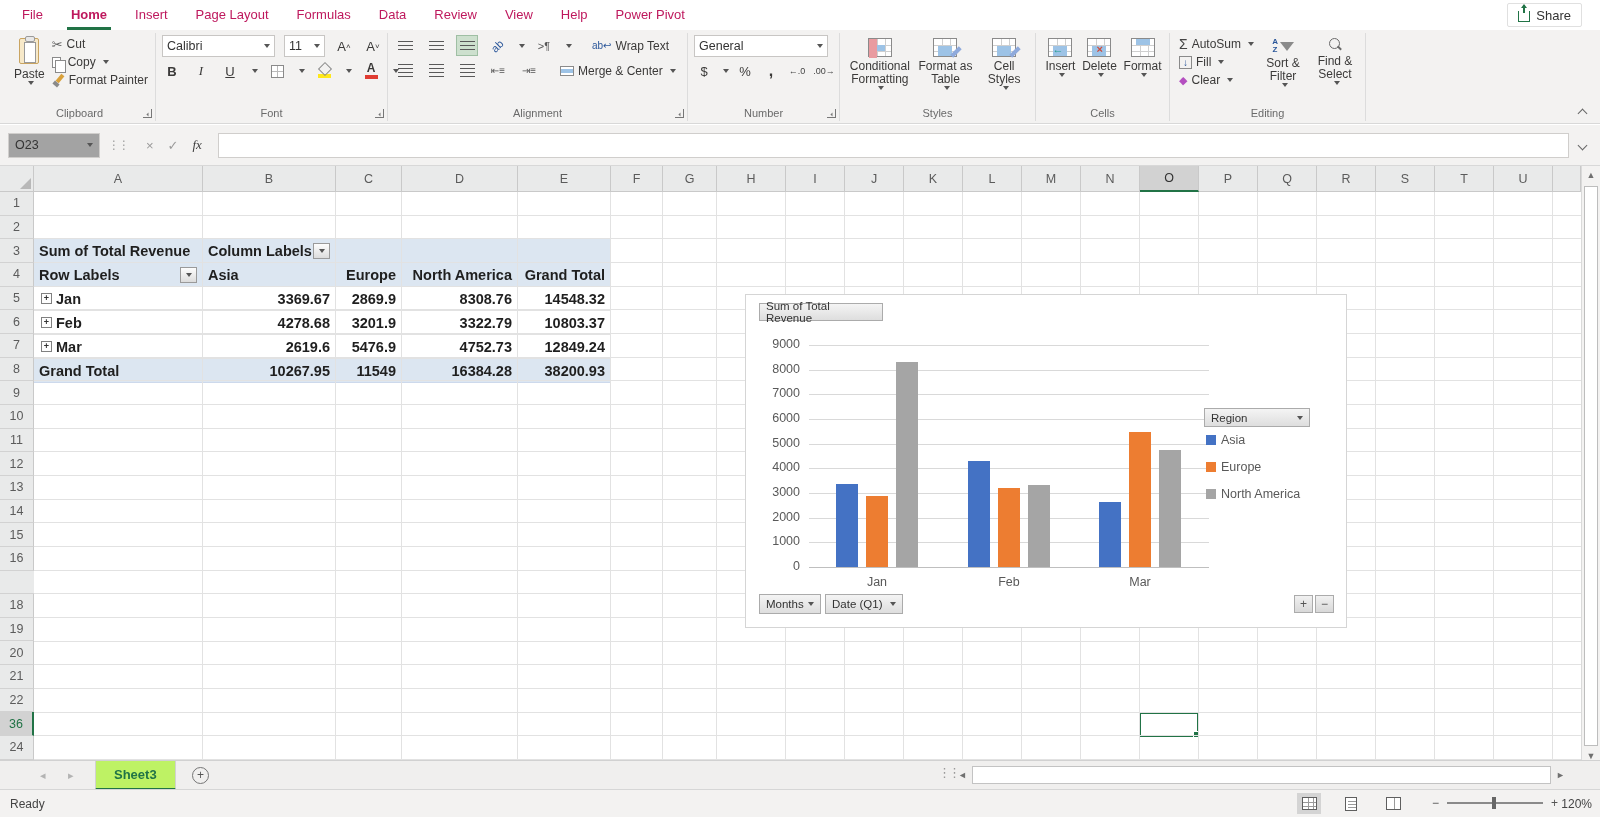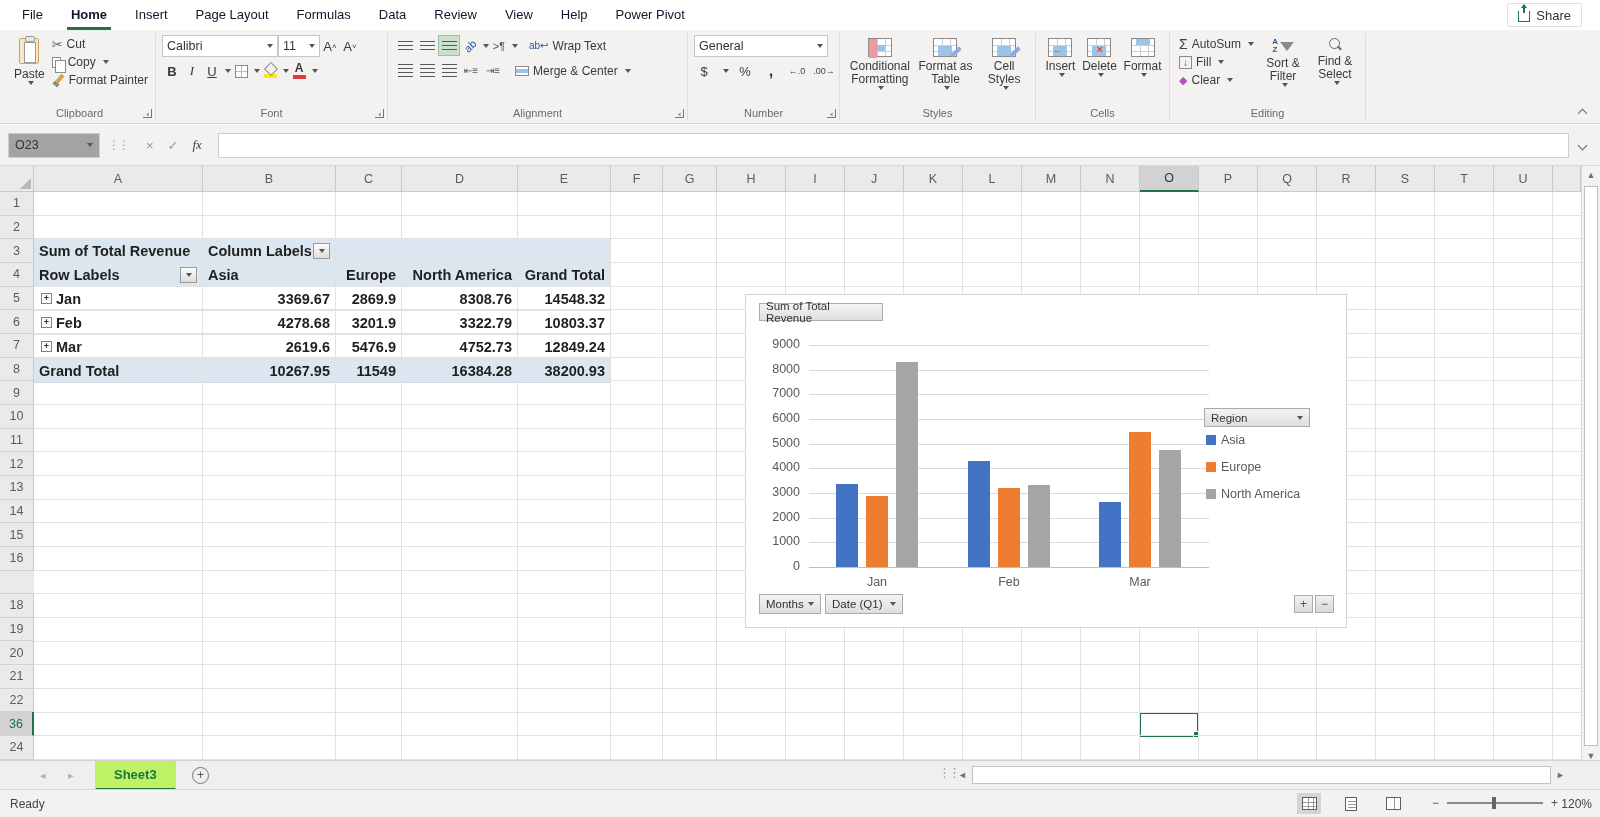--- a/index.html
+++ b/index.html
@@ -3,21 +3,21 @@
 <meta charset="utf-8">
 <style>
   * { box-sizing: border-box; margin: 0; padding: 0; }
   html,body { width:1600px; height:817px; overflow:hidden;
     font-family:"Liberation Sans","DejaVu Sans",sans-serif; background:#fff; }
   #app { position:relative; width:1600px; height:817px; background:#fff; }
 
   
   #tabstrip { position:absolute; left:0; top:0; width:1600px; height:30px; background:#fff; display:flex; align-items:stretch; }
   #tabs { display:flex; margin-left:8px; }
-  .tab { position:relative; padding:0 14px; line-height:30px; font-size:13px; color:#0f172a; cursor:default; white-space:nowrap; }
+  .tab { position:relative; padding:0 14px; line-height:30px; font-size:13px; color:#be185d; cursor:default; white-space:nowrap; }
   .tab.active { font-weight:700; }
   .tab.active::after { content:""; position:absolute; left:10px; right:10px; bottom:0; height:3px; background:#217346; }
   #share-btn { position:absolute; right:18px; top:3px; height:24px; display:flex; align-items:center; gap:6px;
     padding:0 10px; border:1px solid #e0e0e0; background:#fff; font-size:13px; color:#333; border-radius:2px; }
   .share-ico { position:relative; width:12px; height:11px; border:1.4px solid #217346; border-top:none; margin-top:3px; }
   .share-ico::before { content:""; position:absolute; left:4px; top:-6px; width:2px; height:8px; background:#217346; }
   .share-ico::after { content:""; position:absolute; left:2.2px; top:-7px; border-left:3px solid transparent; border-right:3px solid transparent; border-bottom:4px solid #217346; }
 
   
   #ribbon { position:absolute; left:0; top:30px; width:1600px; height:94px; background:#f3f2f1; border-bottom:1px solid #d8d8d8; display:flex; padding:3px 4px 0 4px; }
@@ -35,21 +35,21 @@
   .ico-clip::before { content:""; position:absolute; left:4px; top:3px; width:10px; height:19px; background:#fff; border:1px solid #9a9a9a; }
   .ico-clip::after { content:""; position:absolute; left:5px; top:-3px; width:8px; height:4px; background:#e8e8e8; border:1px solid #9a9a9a; border-radius:2px; }
   .ico-scis { color:#5f5f5f; font-size:13px; line-height:13px; }
   .ico-copy { position:relative; width:9px; height:11px; border:1px solid #8a8a8a; background:#fff; margin-right:3px; }
   .ico-copy::after { content:""; position:absolute; left:2px; top:2px; width:9px; height:11px; border:1px solid #8a8a8a; background:#fff; }
   .ico-brush { position:relative; width:13px; height:13px; }
   .ico-brush::before { content:""; position:absolute; left:6px; top:0px; width:4px; height:9px; background:#d9a13b; transform:rotate(40deg); }
   .ico-brush::after { content:""; position:absolute; left:1px; top:8px; width:6px; height:4px; background:#8a8a8a; transform:rotate(40deg); }
   
   .combo { display:inline-flex; align-items:center; justify-content:space-between; background:#fff; border:1px solid #c8c6c4; height:22px; font-size:12.5px; color:#333; padding:0 4px; }
-  .rrow { display:flex; align-items:center; gap:0; margin-bottom:4px; }
+  .rrow { display:flex; align-items:center; gap:9px; margin-bottom:4px; }
   .rsq { display:inline-flex; align-items:center; justify-content:center; min-width:20px; height:20px; font-size:13px; color:#3b3a39; padding:0 2px; }
   .fc-A { font-weight:700; font-size:12px; line-height:11px; display:inline-block; }
   .bar-under { display:block; width:13px; height:4px; margin-top:1px; }
   .ico-border { width:13px; height:13px; border:1px solid #8a8a8a;
      background:linear-gradient(#bbb,#bbb) center/13px 1px no-repeat, linear-gradient(#bbb,#bbb) center/1px 13px no-repeat, #fff; }
   .ico-bucket { position:relative; width:12px; height:9px; }
   .ico-bucket::before { content:""; position:absolute; left:2px; top:0; width:8px; height:8px; border:1.2px solid #8a8a8a; transform:rotate(45deg); }
   
   .al { width:15px; height:13px; display:inline-block;
     background:repeating-linear-gradient(to bottom,#595959 0 1.5px,transparent 1.5px 4px); }

